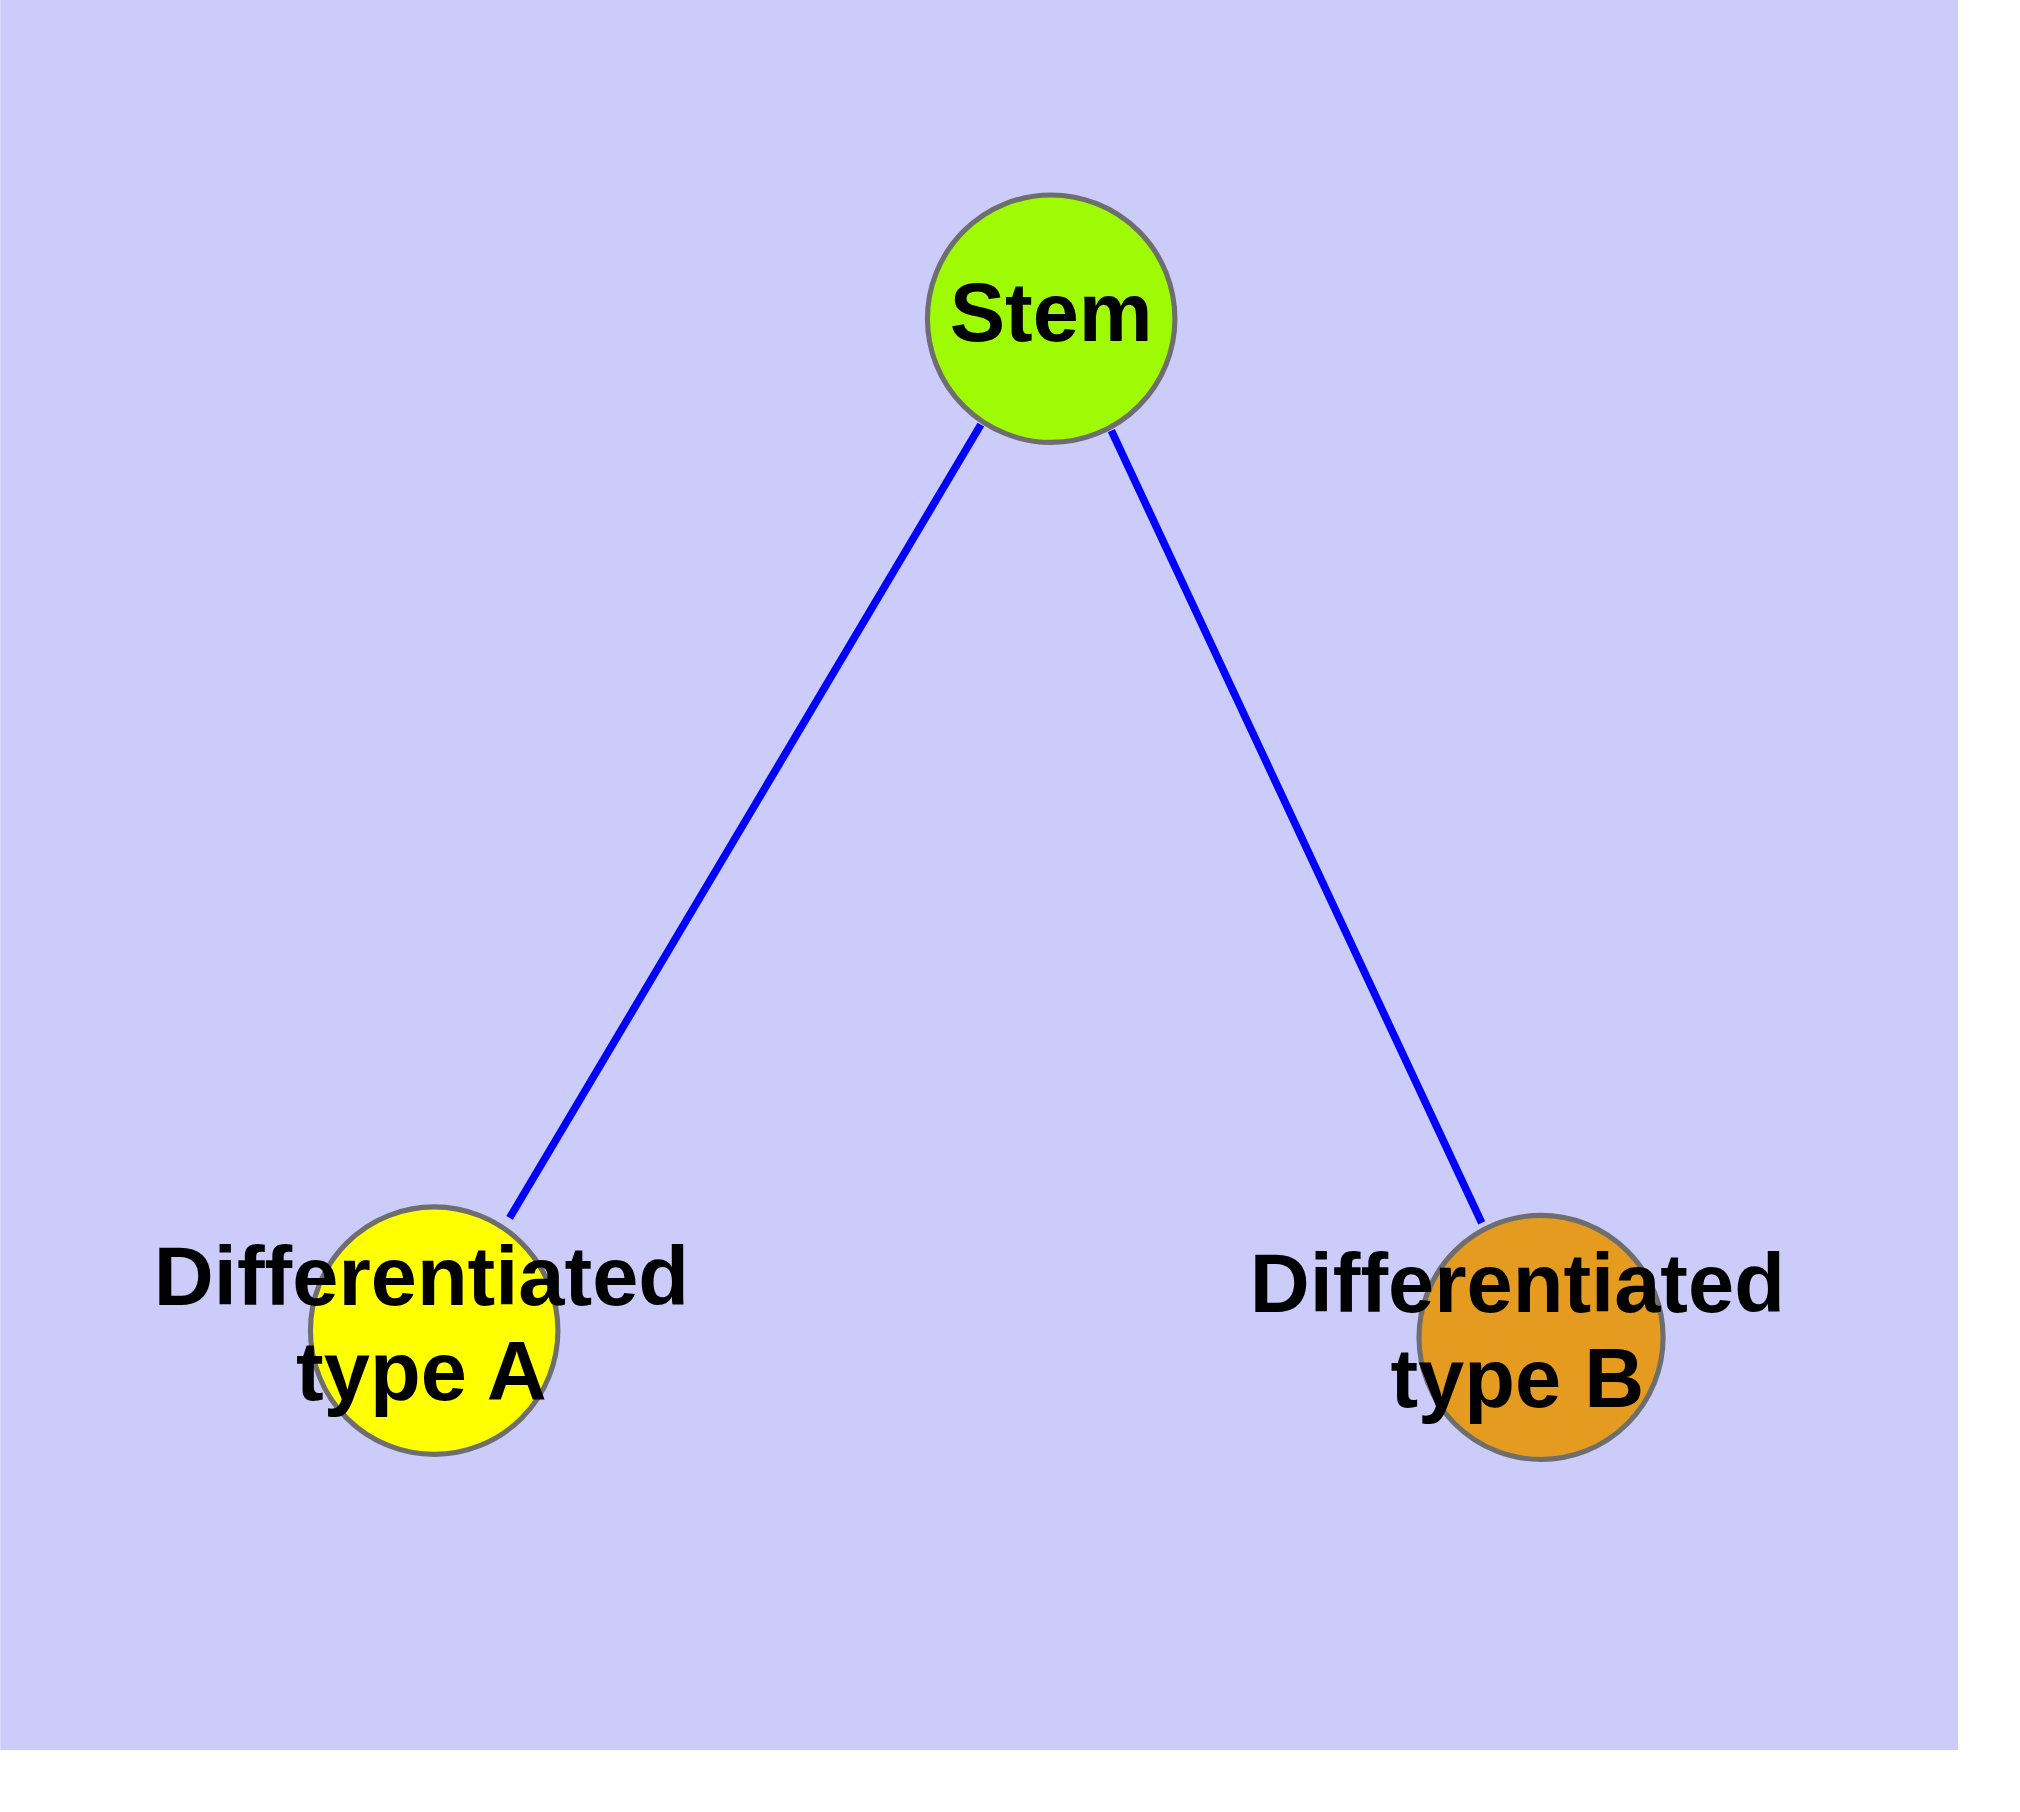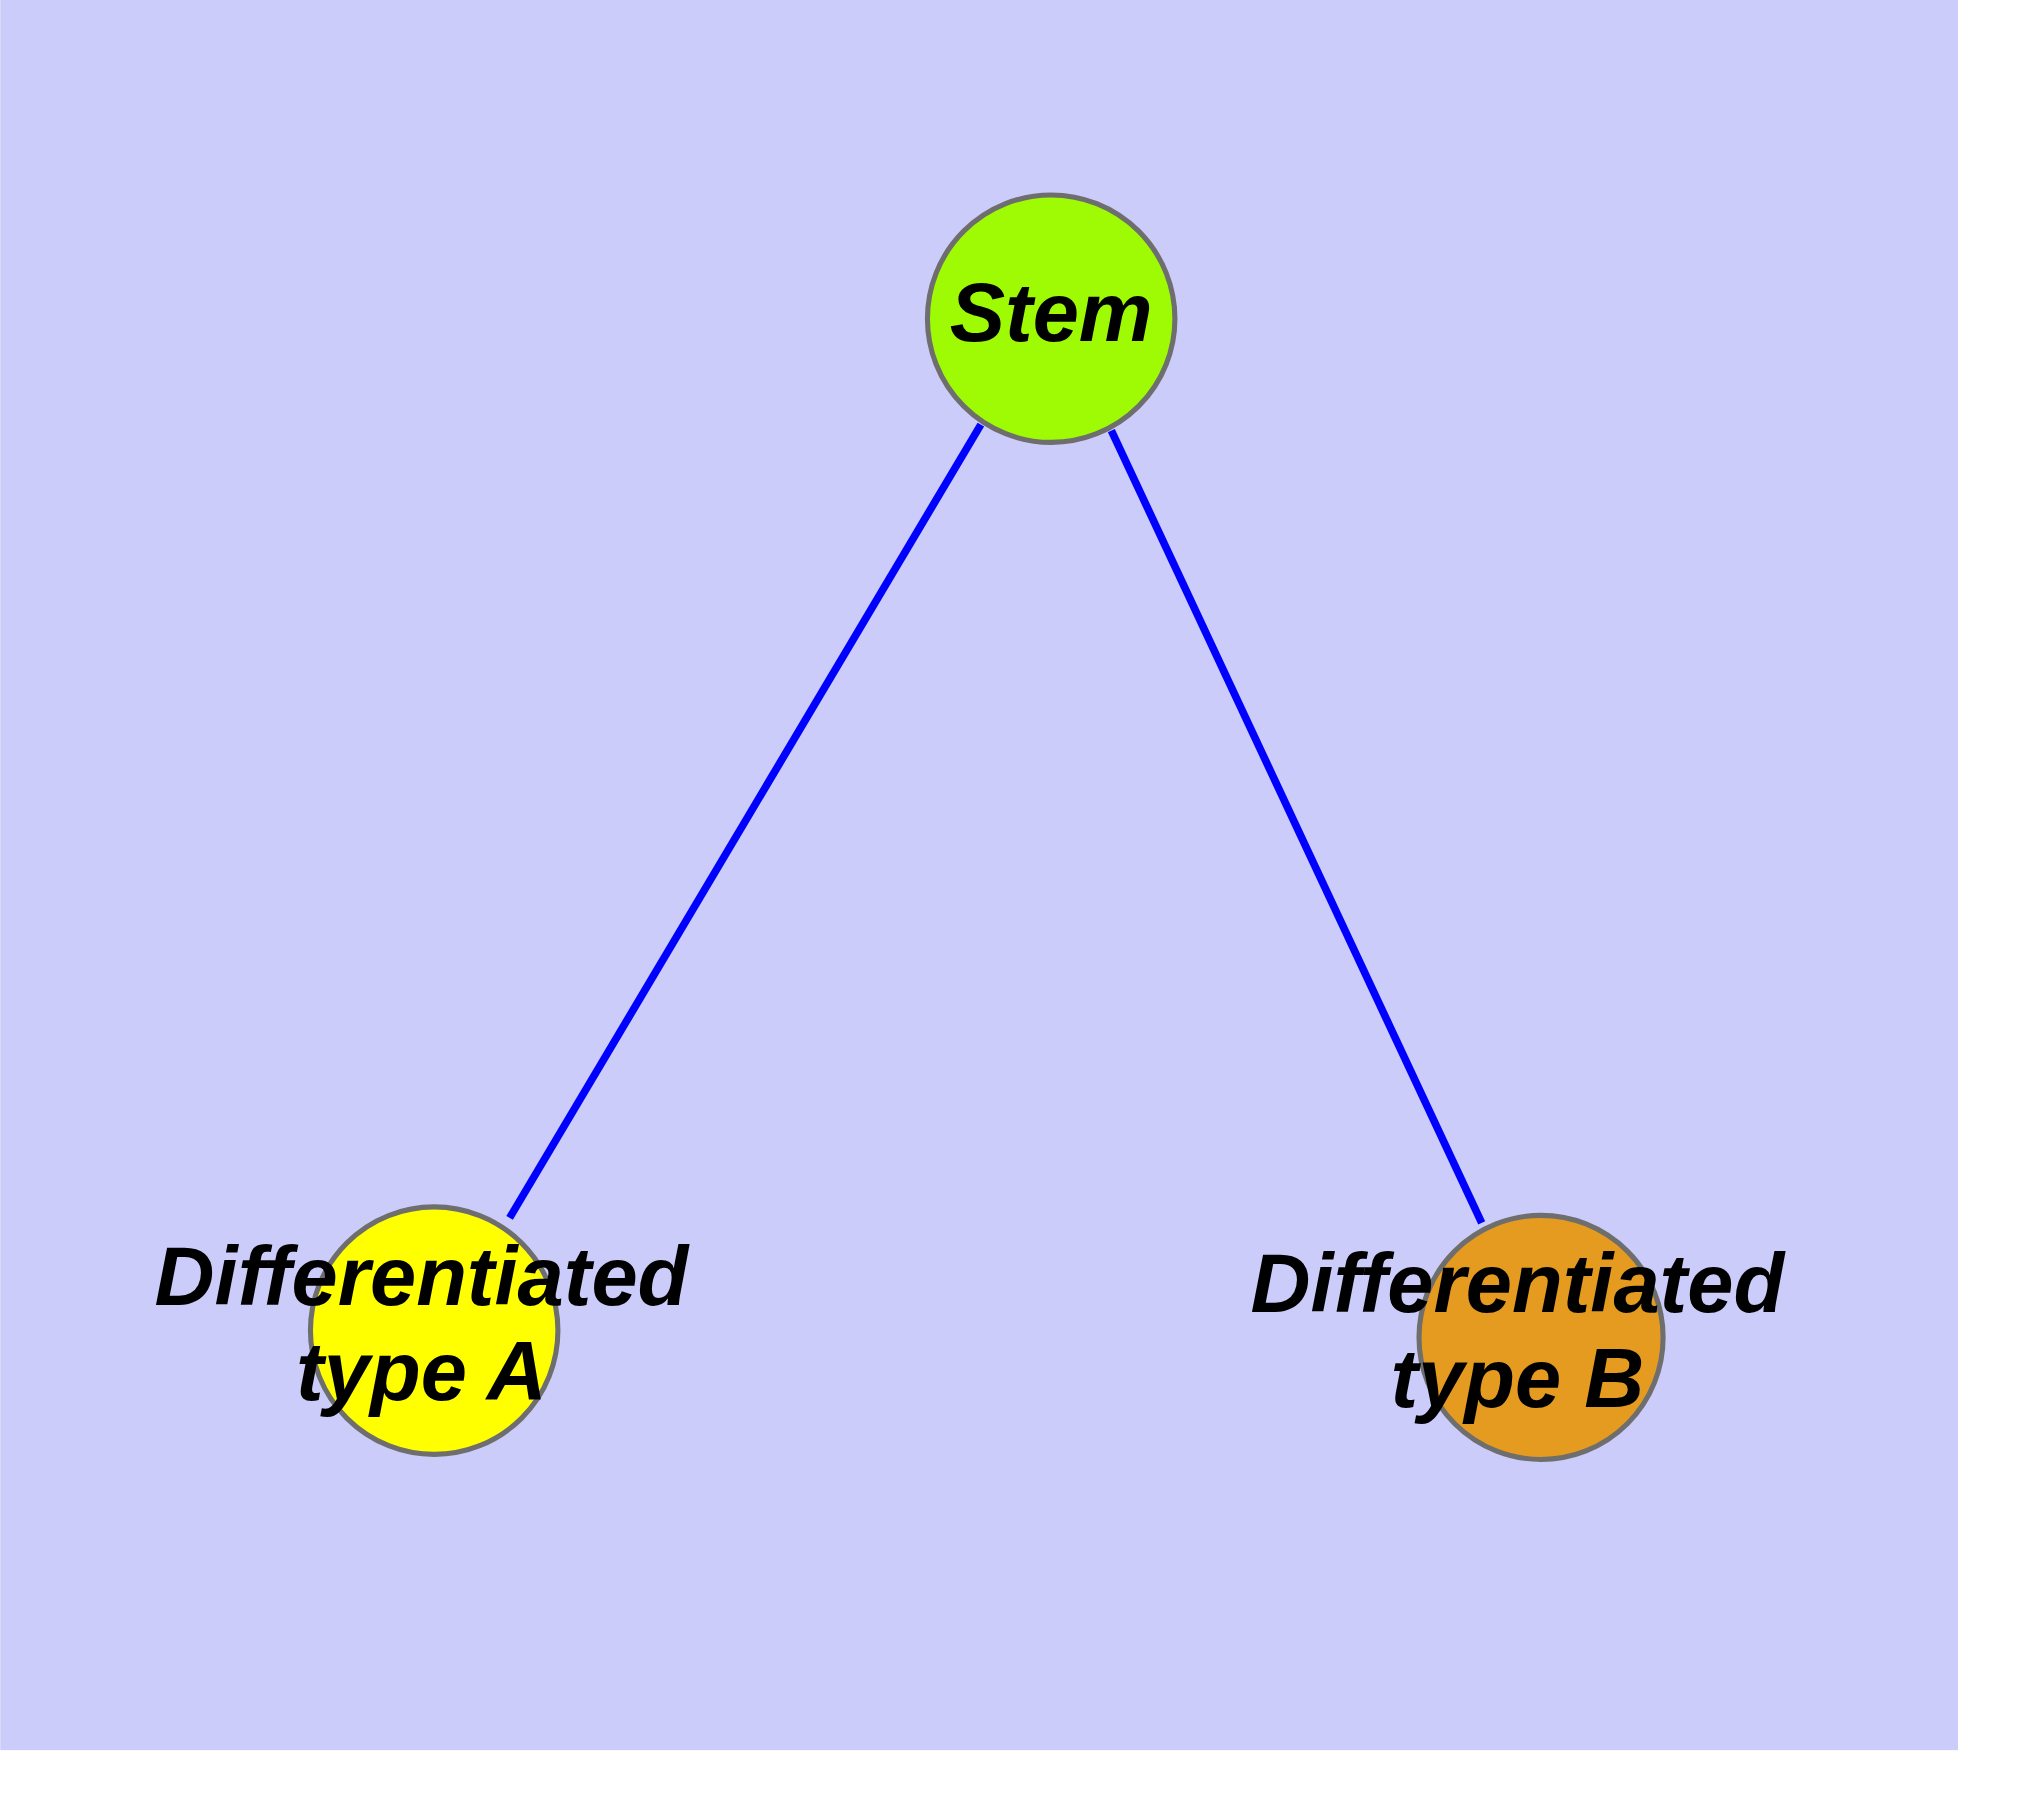--- a/index.html
+++ b/index.html
@@ -11,21 +11,20 @@
   body {
     width: 2021px;
     height: 1812px;
     overflow: hidden;
     font-family: "Liberation Sans", sans-serif;
   }
   #graph-canvas {
     position: relative;
     width: 2021px;
     height: 1812px;
-    font-style: italic;
   }
   #graph-svg {
     position: absolute;
     top: 0;
     left: 0;
     width: 2021px;
     height: 1812px;
     display: block;
   }
   .node-label {

